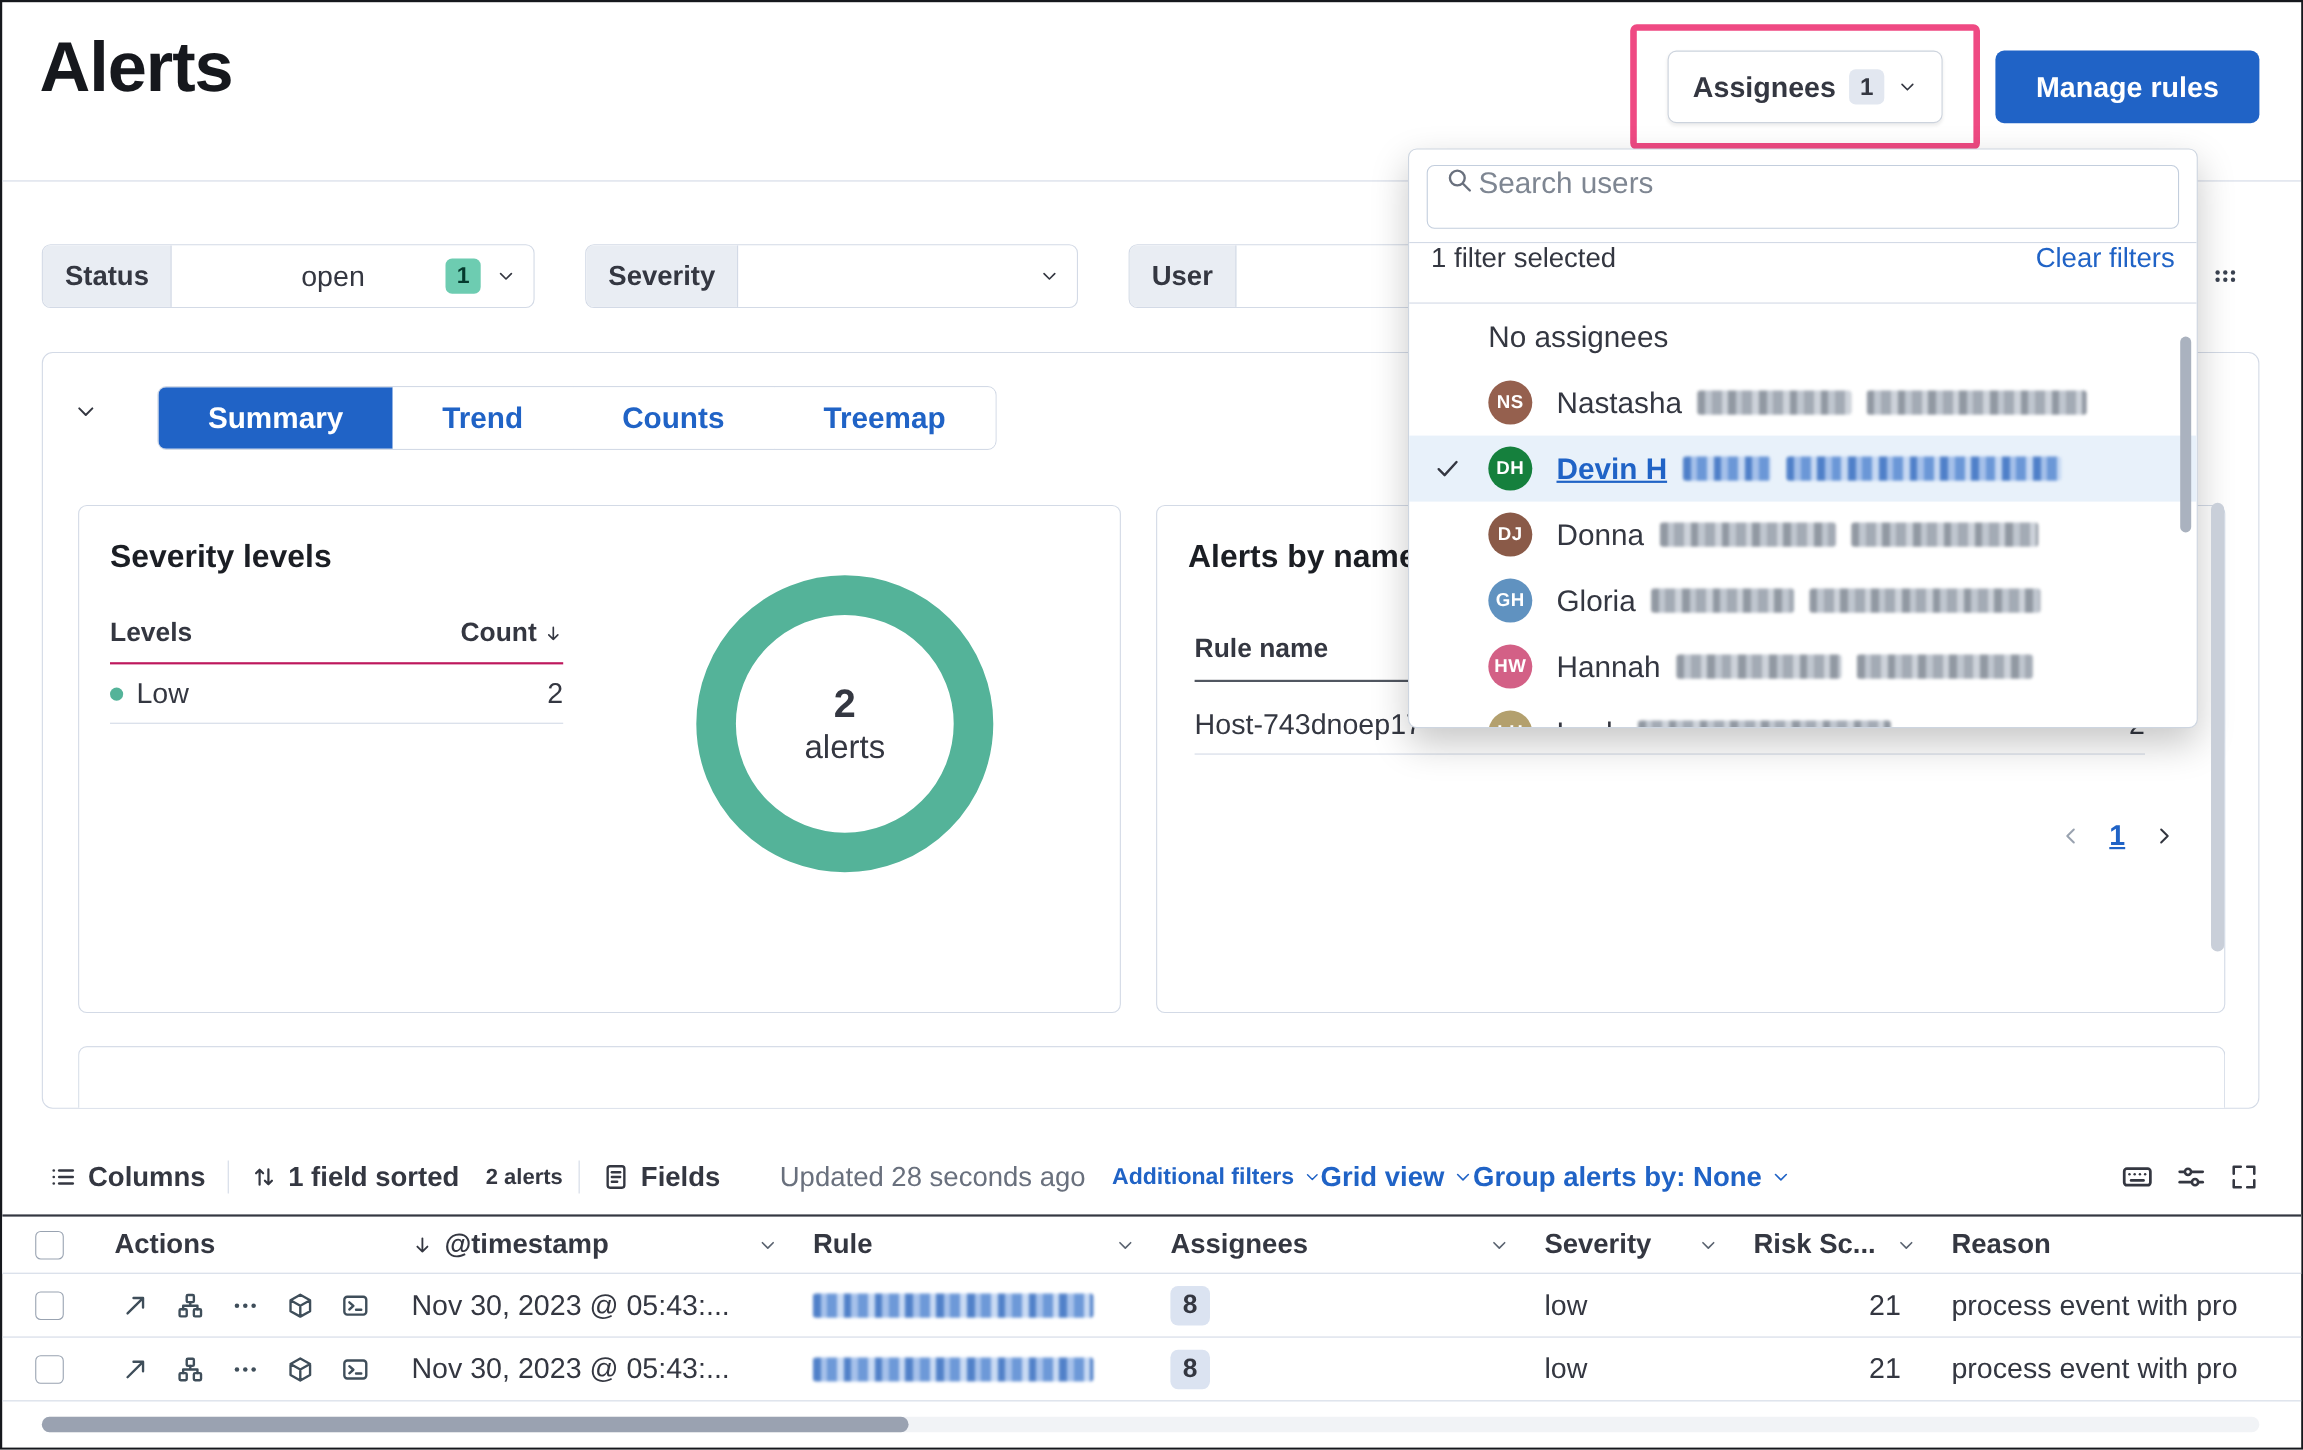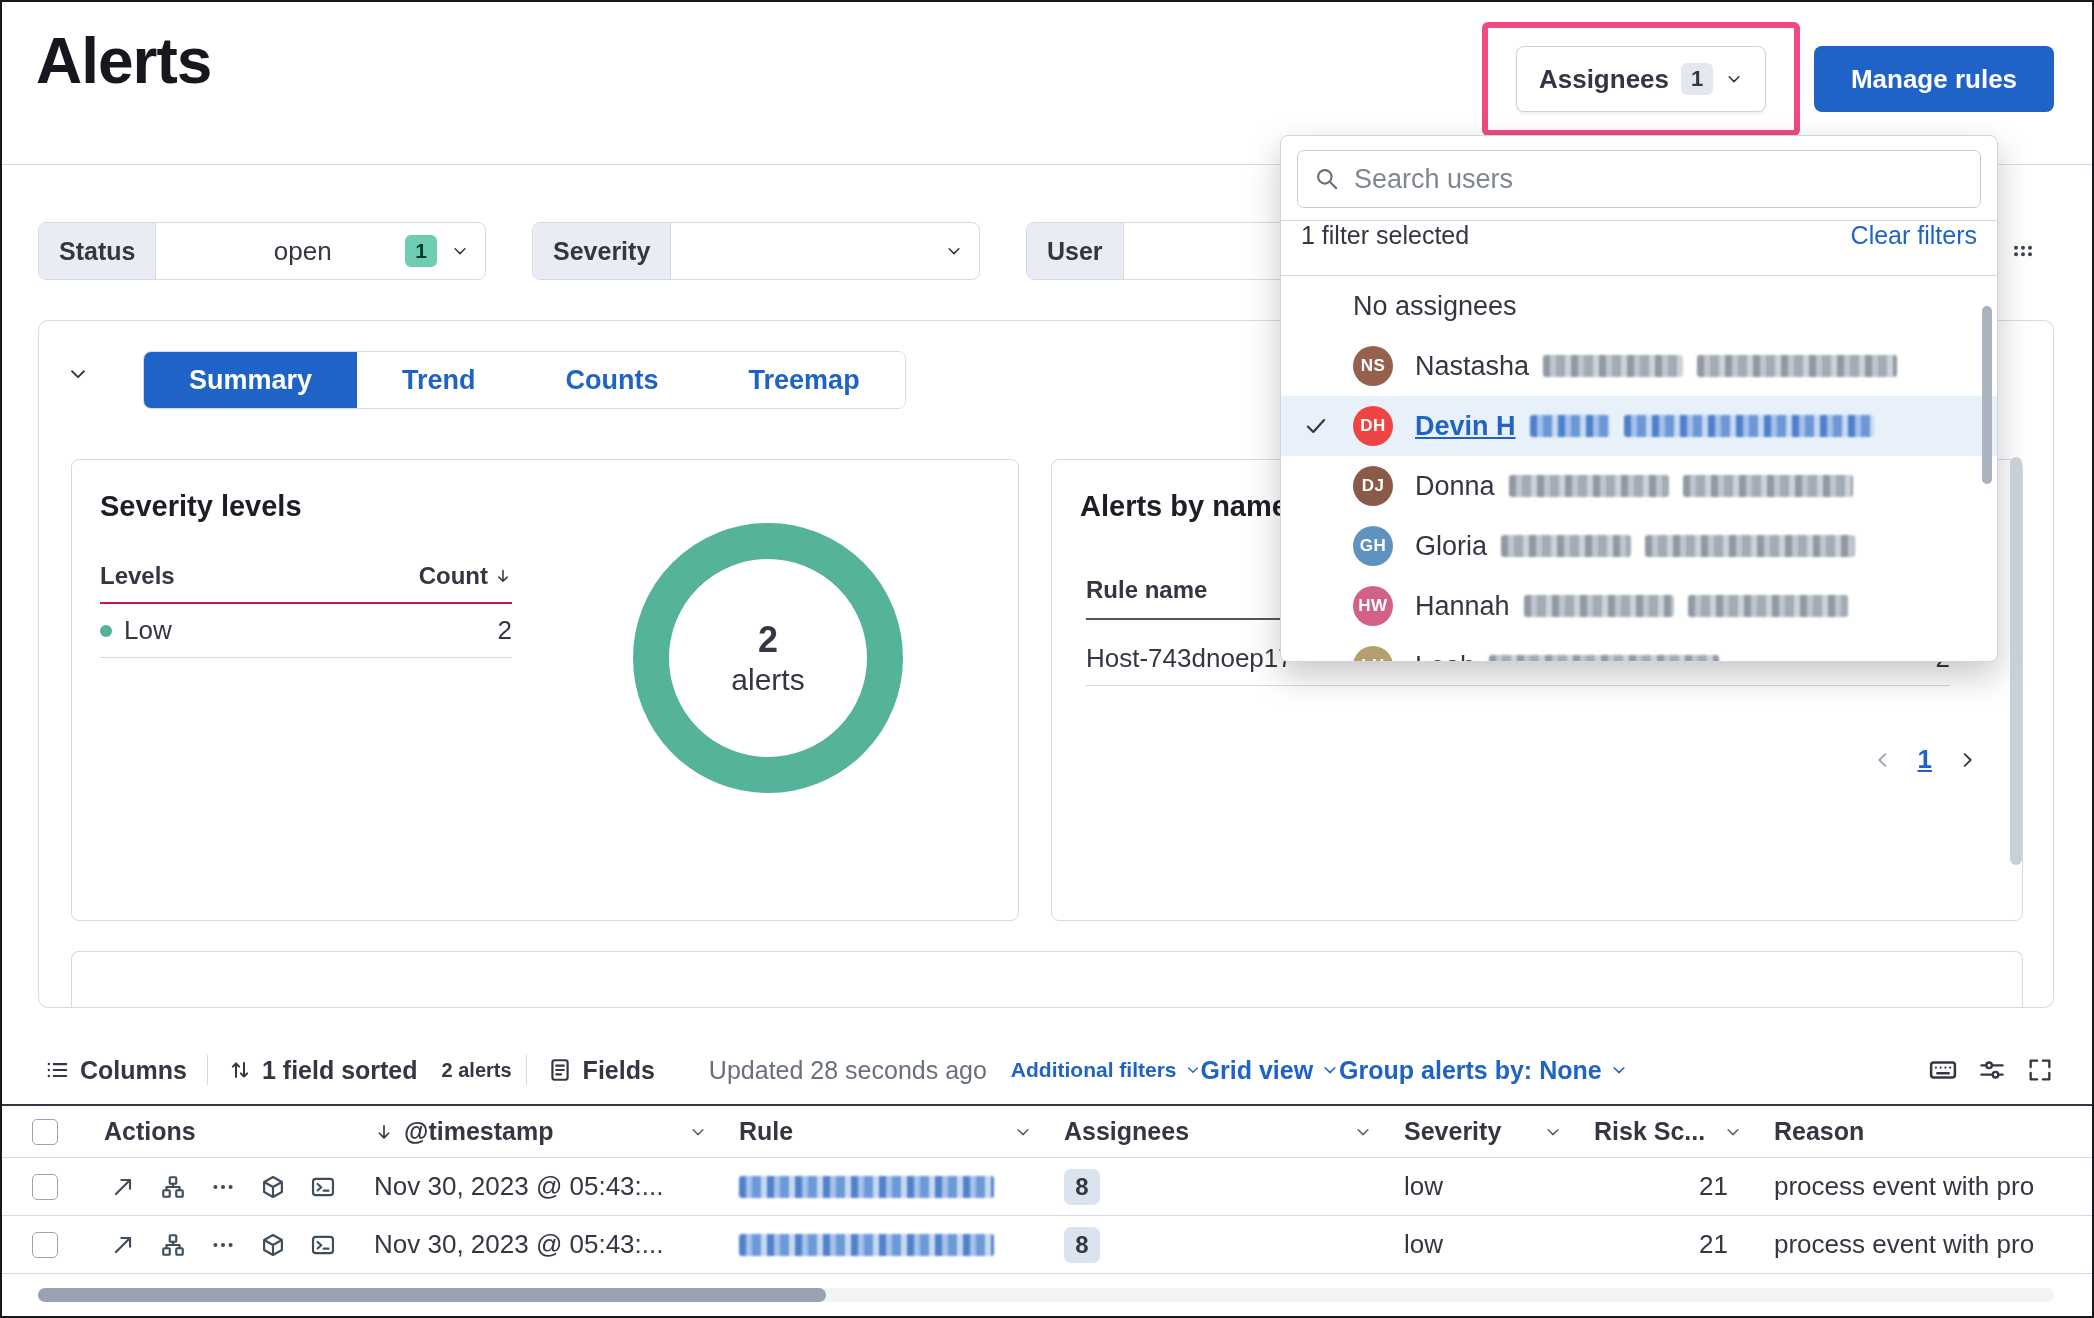--- a/index.html
+++ b/index.html
@@ -116,21 +116,21 @@
             filter:blur(1.3px); }
   .redact.blue { background:repeating-linear-gradient(90deg,#3f74c4 0 7px,#9dbbe8 7px 13px,#5e8ed4 13px 22px,#c3d6f2 22px 28px); }
 
   .hscroll-track { left:36px; top:1286px; width:2016px; height:14px; border-radius:7px; background:#f1f3f6; }
   .hscroll-thumb { width:788px; height:14px; border-radius:7px; background:#9aa2b1; cursor:pointer;}
   .vscroll { left:2008px; top:455px; width:12px; height:408px; border-radius:6px; background:#c9cfd9; z-index:60; cursor:pointer;}
 
   .popover { left:1278px; top:133px; width:718px; height:527px; background:#fff; border:1px solid #cdd5e0;
              border-radius:8px; box-shadow:0 14px 34px rgba(0,0,0,.22); z-index:50; overflow:hidden; }
   .search-box { margin:14px 16px 12px; height:58px; border:1px solid #c3cedd; border-radius:7px; display:flex;
-                align-items:center; gap:14px; padding:0 16px; }
+                align-items:flex-start; gap:4px; padding:0 16px; }
   .search-box .icon { color:#69707d; }
   .search-input { border:none; outline:none; flex:1; font-size:27px; color:var(--text); font-family:inherit; background:transparent;}
   .search-input::placeholder { color:#7e8692; }
   .pop-status { height:56px; display:flex; align-items:flex-start; justify-content:space-between; padding:0 20px;
                 border-top:1px solid var(--border); border-bottom:1px solid var(--border); font-size:25px; }
   .clear-link { color:var(--primary); font-weight:500; cursor:pointer; font-size:25px; text-decoration:none; }
   .options { position:relative; }
   .opt { display:flex; align-items:center; height:60px; padding:0 20px 0 22px; font-size:27px; cursor:pointer; }
   .opt.selected { background:var(--selected-row); }
   .check-slot { width:50px; display:inline-flex; align-items:center; color:var(--text); }
@@ -565,21 +565,21 @@
           <span class="redact" style="width: 200px;"></span>
         </div>
         <div class="opt selected">
           <span class="check-slot">
             <span class="icon i26">
               <svg viewBox="0 0 24 24" fill="none" stroke="currentColor" stroke-width="2" stroke-linecap="round" stroke-linejoin="round">
                 <path d="M4.5 12.5 L9.5 17.5 L19.5 6.5"></path>
               </svg>
             </span>
           </span>
-          <span class="avatar" style="background: #ef4444;">DH</span>
+          <span class="avatar" style="background: #15803d;">DH</span>
           <span class="opt-name link">Devin H</span>
           <span class="redact blue" style="width: 80px;"></span>
           <span class="redact blue" style="width: 250px;"></span>
         </div>
         <div class="opt">
           <span class="check-slot"></span>
           <span class="avatar" style="background: rgb(138, 90, 72);">DJ</span>
           <span class="opt-name">Donna</span>
           <span class="redact" style="width: 160px;"></span>
           <span class="redact" style="width: 170px;"></span>

